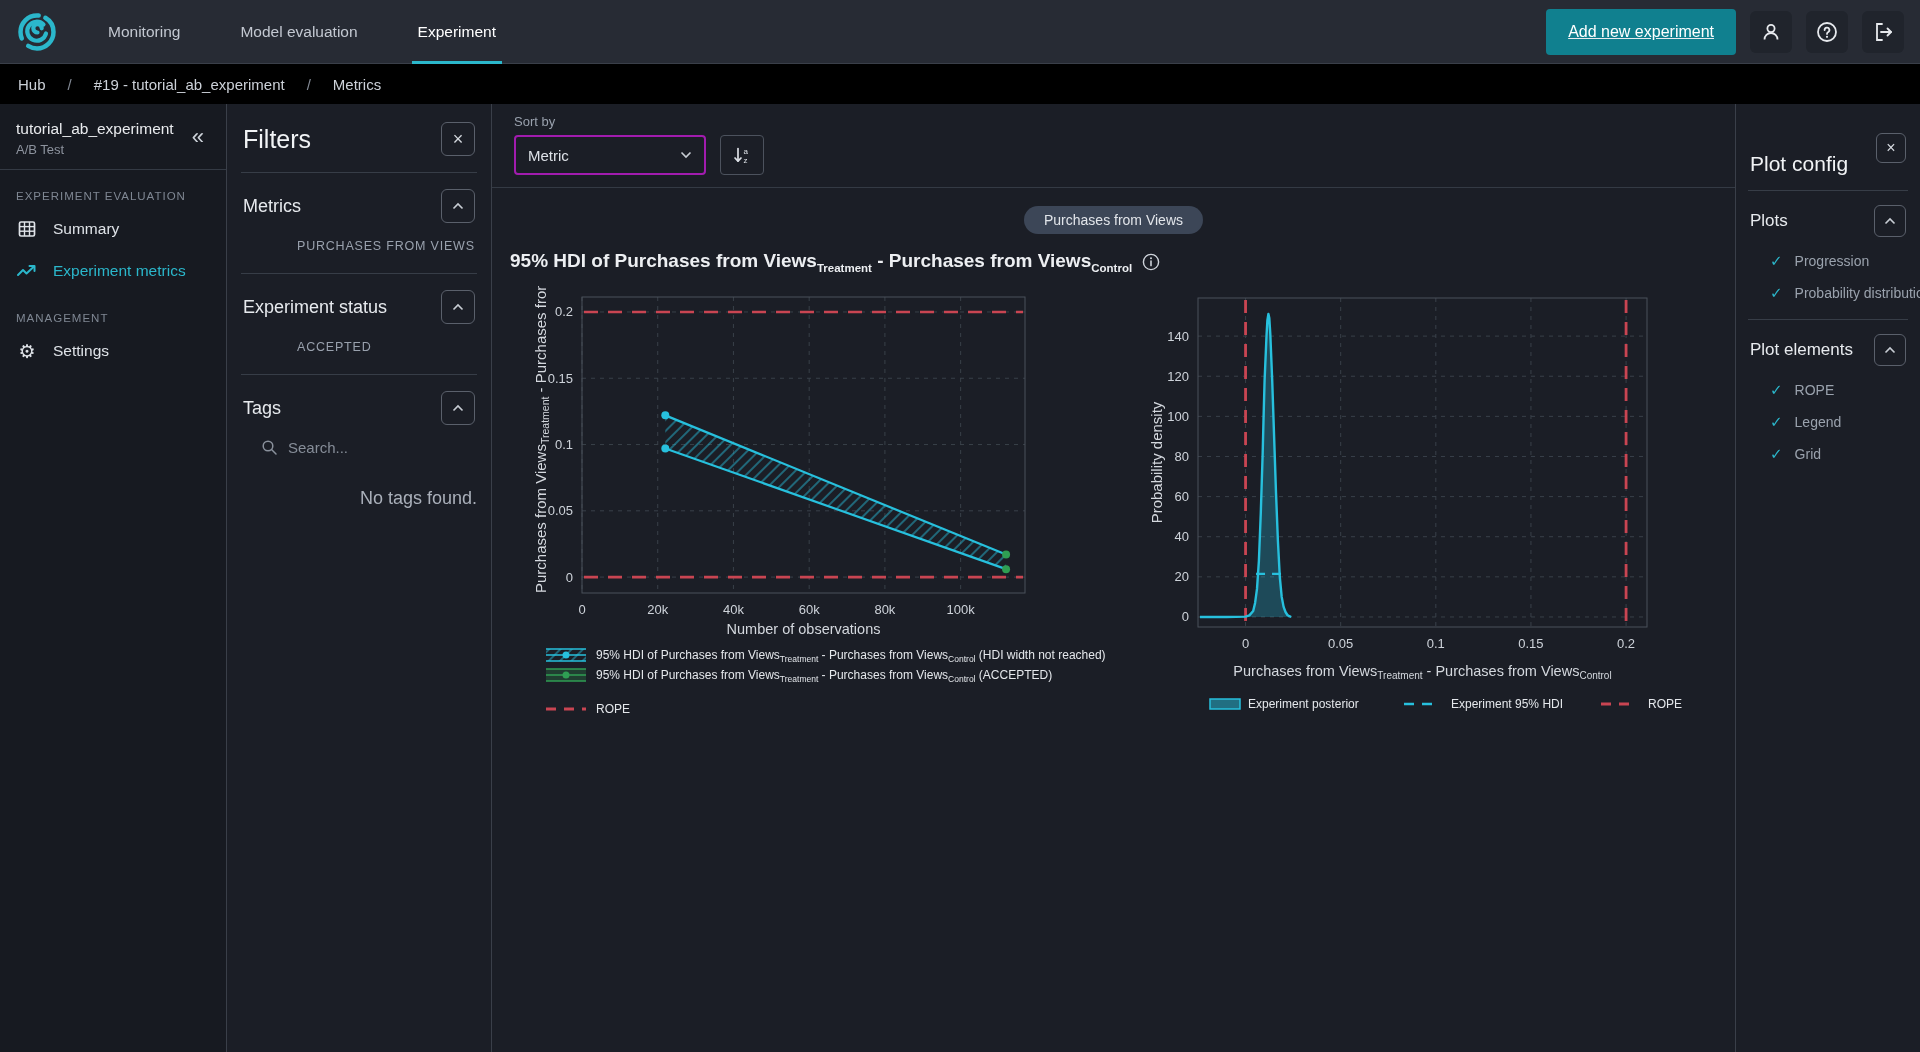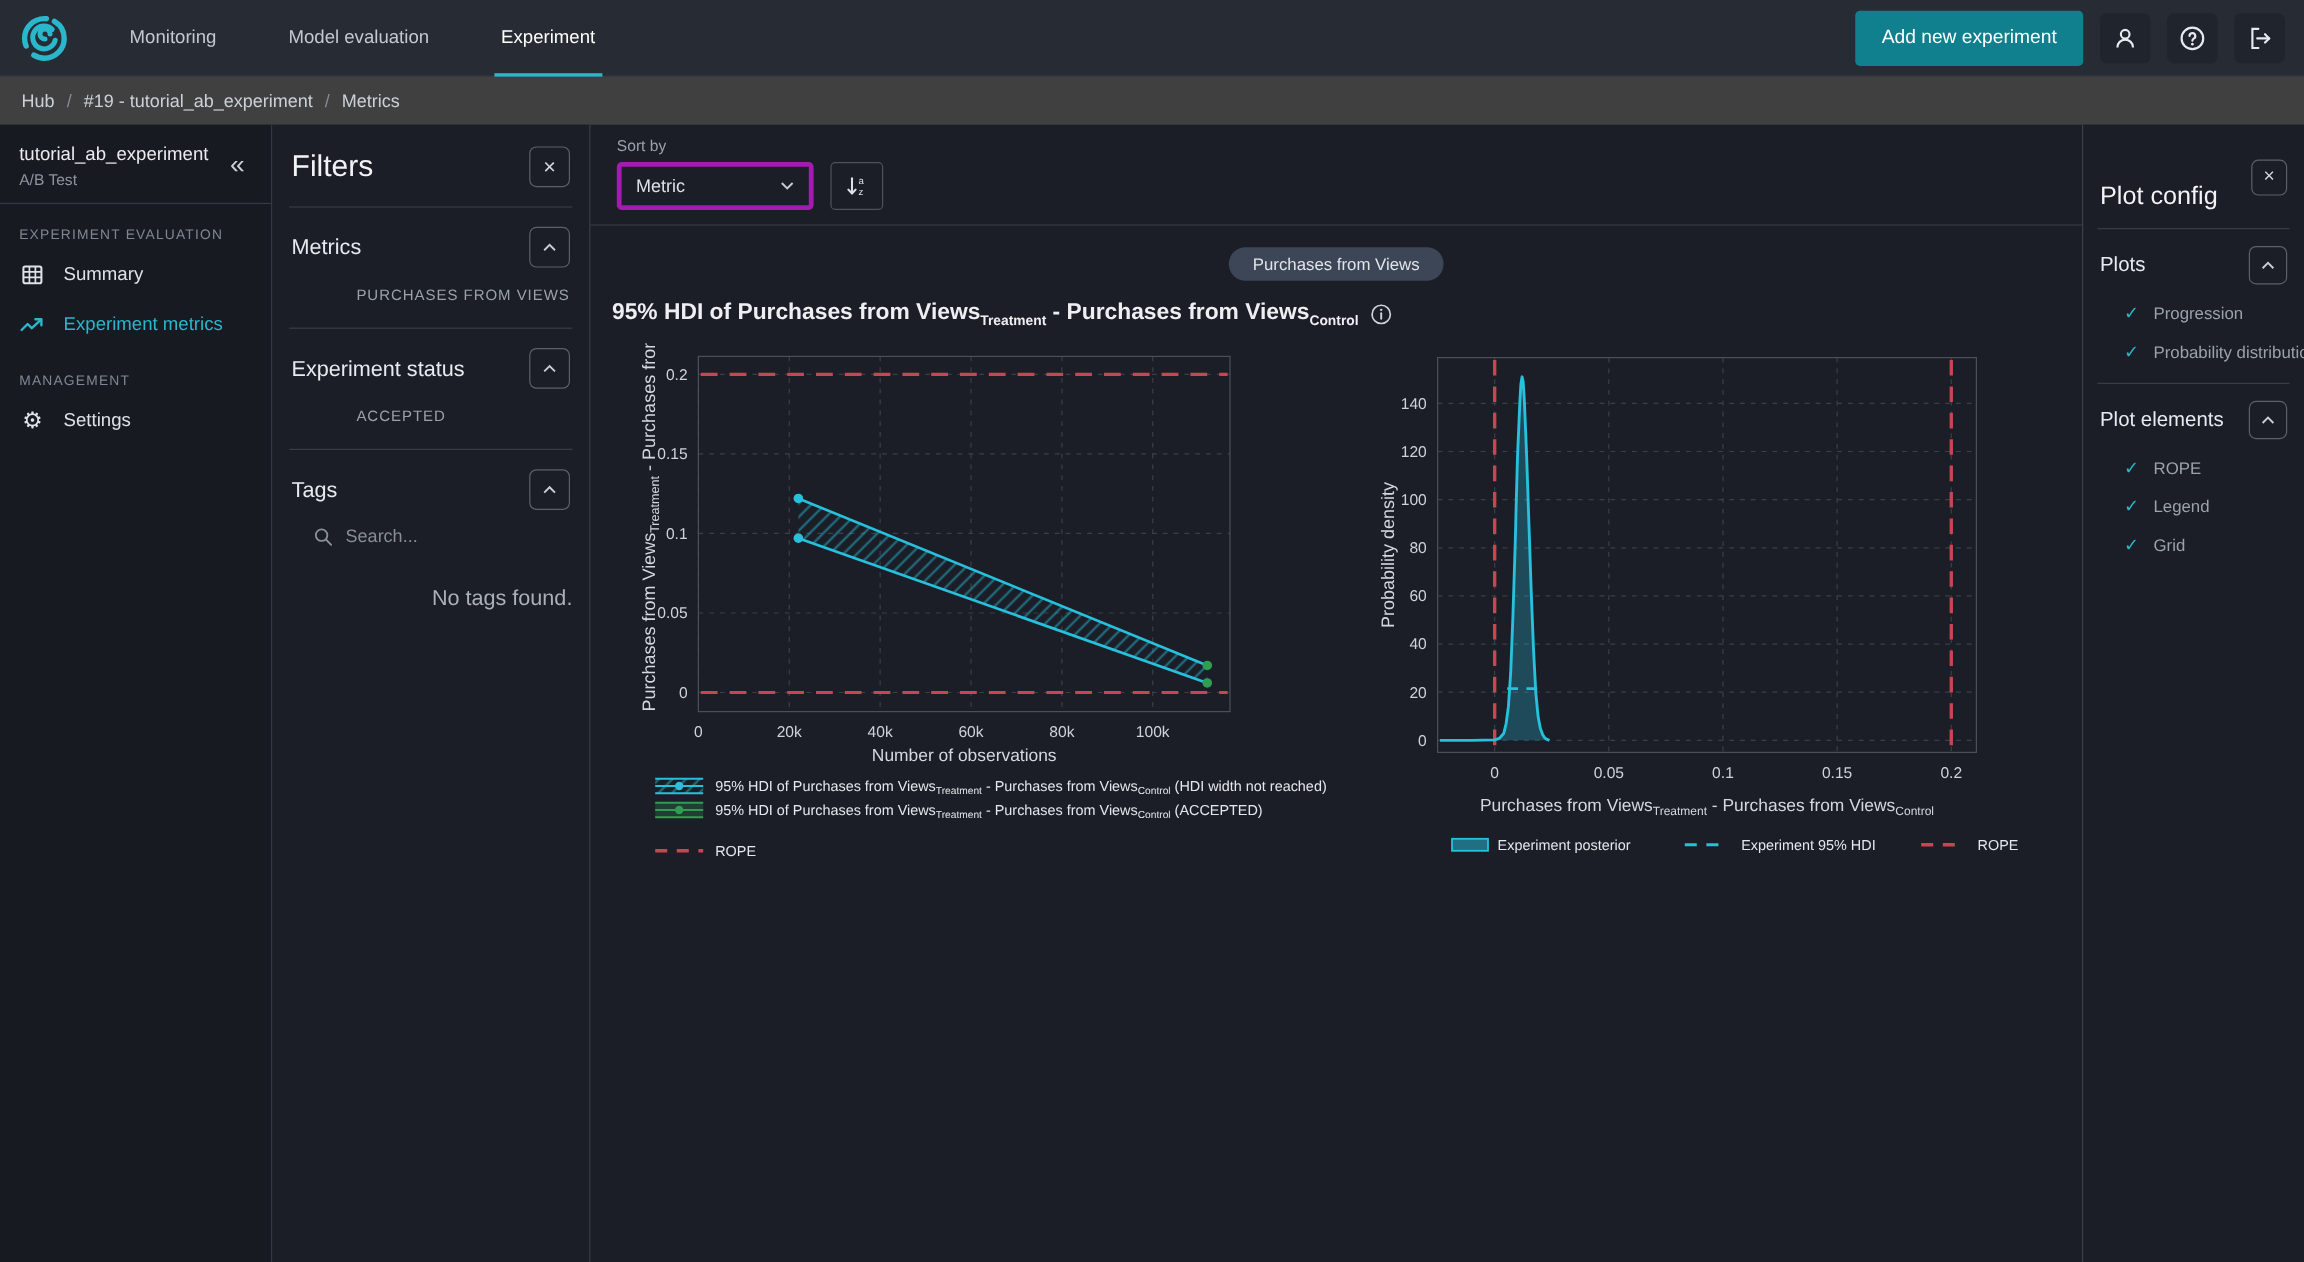--- a/index.html
+++ b/index.html
@@ -12,29 +12,29 @@
 
   
   .navbar { height:64px; background:#272b34; border-bottom:1px solid #3a3f49;
     display:flex; align-items:center; padding:0 16px; flex-shrink:0; }
   .logo { width:42px; height:42px; margin-right:44px; cursor:pointer; }
   .nav-tabs { display:flex; height:64px; }
   .nav-tab { padding:0 6px; margin-right:48px; display:flex; align-items:center;
     color:#c3c8d1; font-size:15.5px; cursor:pointer; border-bottom:3px solid transparent;
     border-top:3px solid transparent; }
   .nav-tab.active { color:#ffffff; border-bottom-color:#2bb7cb; }
-  .nav-right { margin-left:auto; display:flex; align-items:center; gap:14px; }
+  .nav-right { margin-left:auto; display:flex; align-items:center; gap:14px;text-decoration:underline; }
   .btn-primary { background:#10808f; color:#fff; border:none; border-radius:4px;
     height:46px; padding:0 22px; font-size:16px; font-family:inherit; cursor:pointer; }
   .icon-btn { width:42px; height:42px; background:#20242c; border:none; border-radius:6px;
     display:flex; align-items:center; justify-content:center; cursor:pointer; color:#e7eaee; }
 
   
-  .breadcrumb { height:40px; background:#404040; display:flex; align-items:center;
-    padding:0 18px; font-size:15px; color:#ccd1d8; gap:10px; flex-shrink:0; }
+  .breadcrumb { height:40px; background:#000000; display:flex; align-items:center;
+    padding:0 18px; font-size:15px; color:#ccd1d8; gap:22px; flex-shrink:0; }
   .crumb-sep { color:#848b96; }
 
   
   .content { flex:1; display:flex; min-height:0; }
 
   
   .sidebar { width:227px; background:#171a21; border-right:1px solid #3a3f49; flex-shrink:0; }
   .sb-head { position:relative; padding:16px 16px 12px; border-bottom:1px solid #343a44; }
   .sb-title { font-size:15.5px; color:#e9ebee; }
   .sb-sub { font-size:13px; color:#8d939e; margin-top:4px; }
@@ -66,21 +66,21 @@
   .tag-search input { background:transparent; border:none; outline:none; color:#c9ced5;
     font-size:15px; font-family:inherit; width:150px; }
   .tag-search input::placeholder { color:#868d98; }
   .no-tags { text-align:right; color:#aab0ba; font-size:18px; margin-top:32px; }
 
   
   .main { flex:1; min-width:0; display:flex; flex-direction:column; }
   .sort-row { padding:10px 0 12px 22px; }
   .sort-label { font-size:13px; color:#99a1ad; margin-bottom:6px; }
   .sort-controls { display:flex; gap:14px; }
-  .select { width:164px; height:40px; border:4px solid #a21caf; border-radius:4px;
+  .select { width:192px; height:40px; border:2px solid #a21caf; border-radius:4px;
     display:flex; align-items:center; justify-content:space-between; padding:0 12px;
     color:#dde1e7; font-size:15px; cursor:pointer; background:transparent; }
   .sort-btn { width:44px; height:40px; border:1px solid #4c525d; border-radius:4px;
     background:transparent; display:flex; align-items:center; justify-content:center; cursor:pointer; }
   .main-divider { border-top:1px solid #343a44; }
   .chip-row { display:flex; justify-content:center; margin-top:18px; }
   .chip { background:#3c4657; color:#e2e5ea; font-size:14px; padding:6px 20px;
     border-radius:15px; cursor:pointer; }
   .metric-title-row { display:flex; align-items:center; gap:10px; margin:16px 0 0 18px; }
   .metric-title { font-size:19px; font-weight:700; color:#edeff2; }

